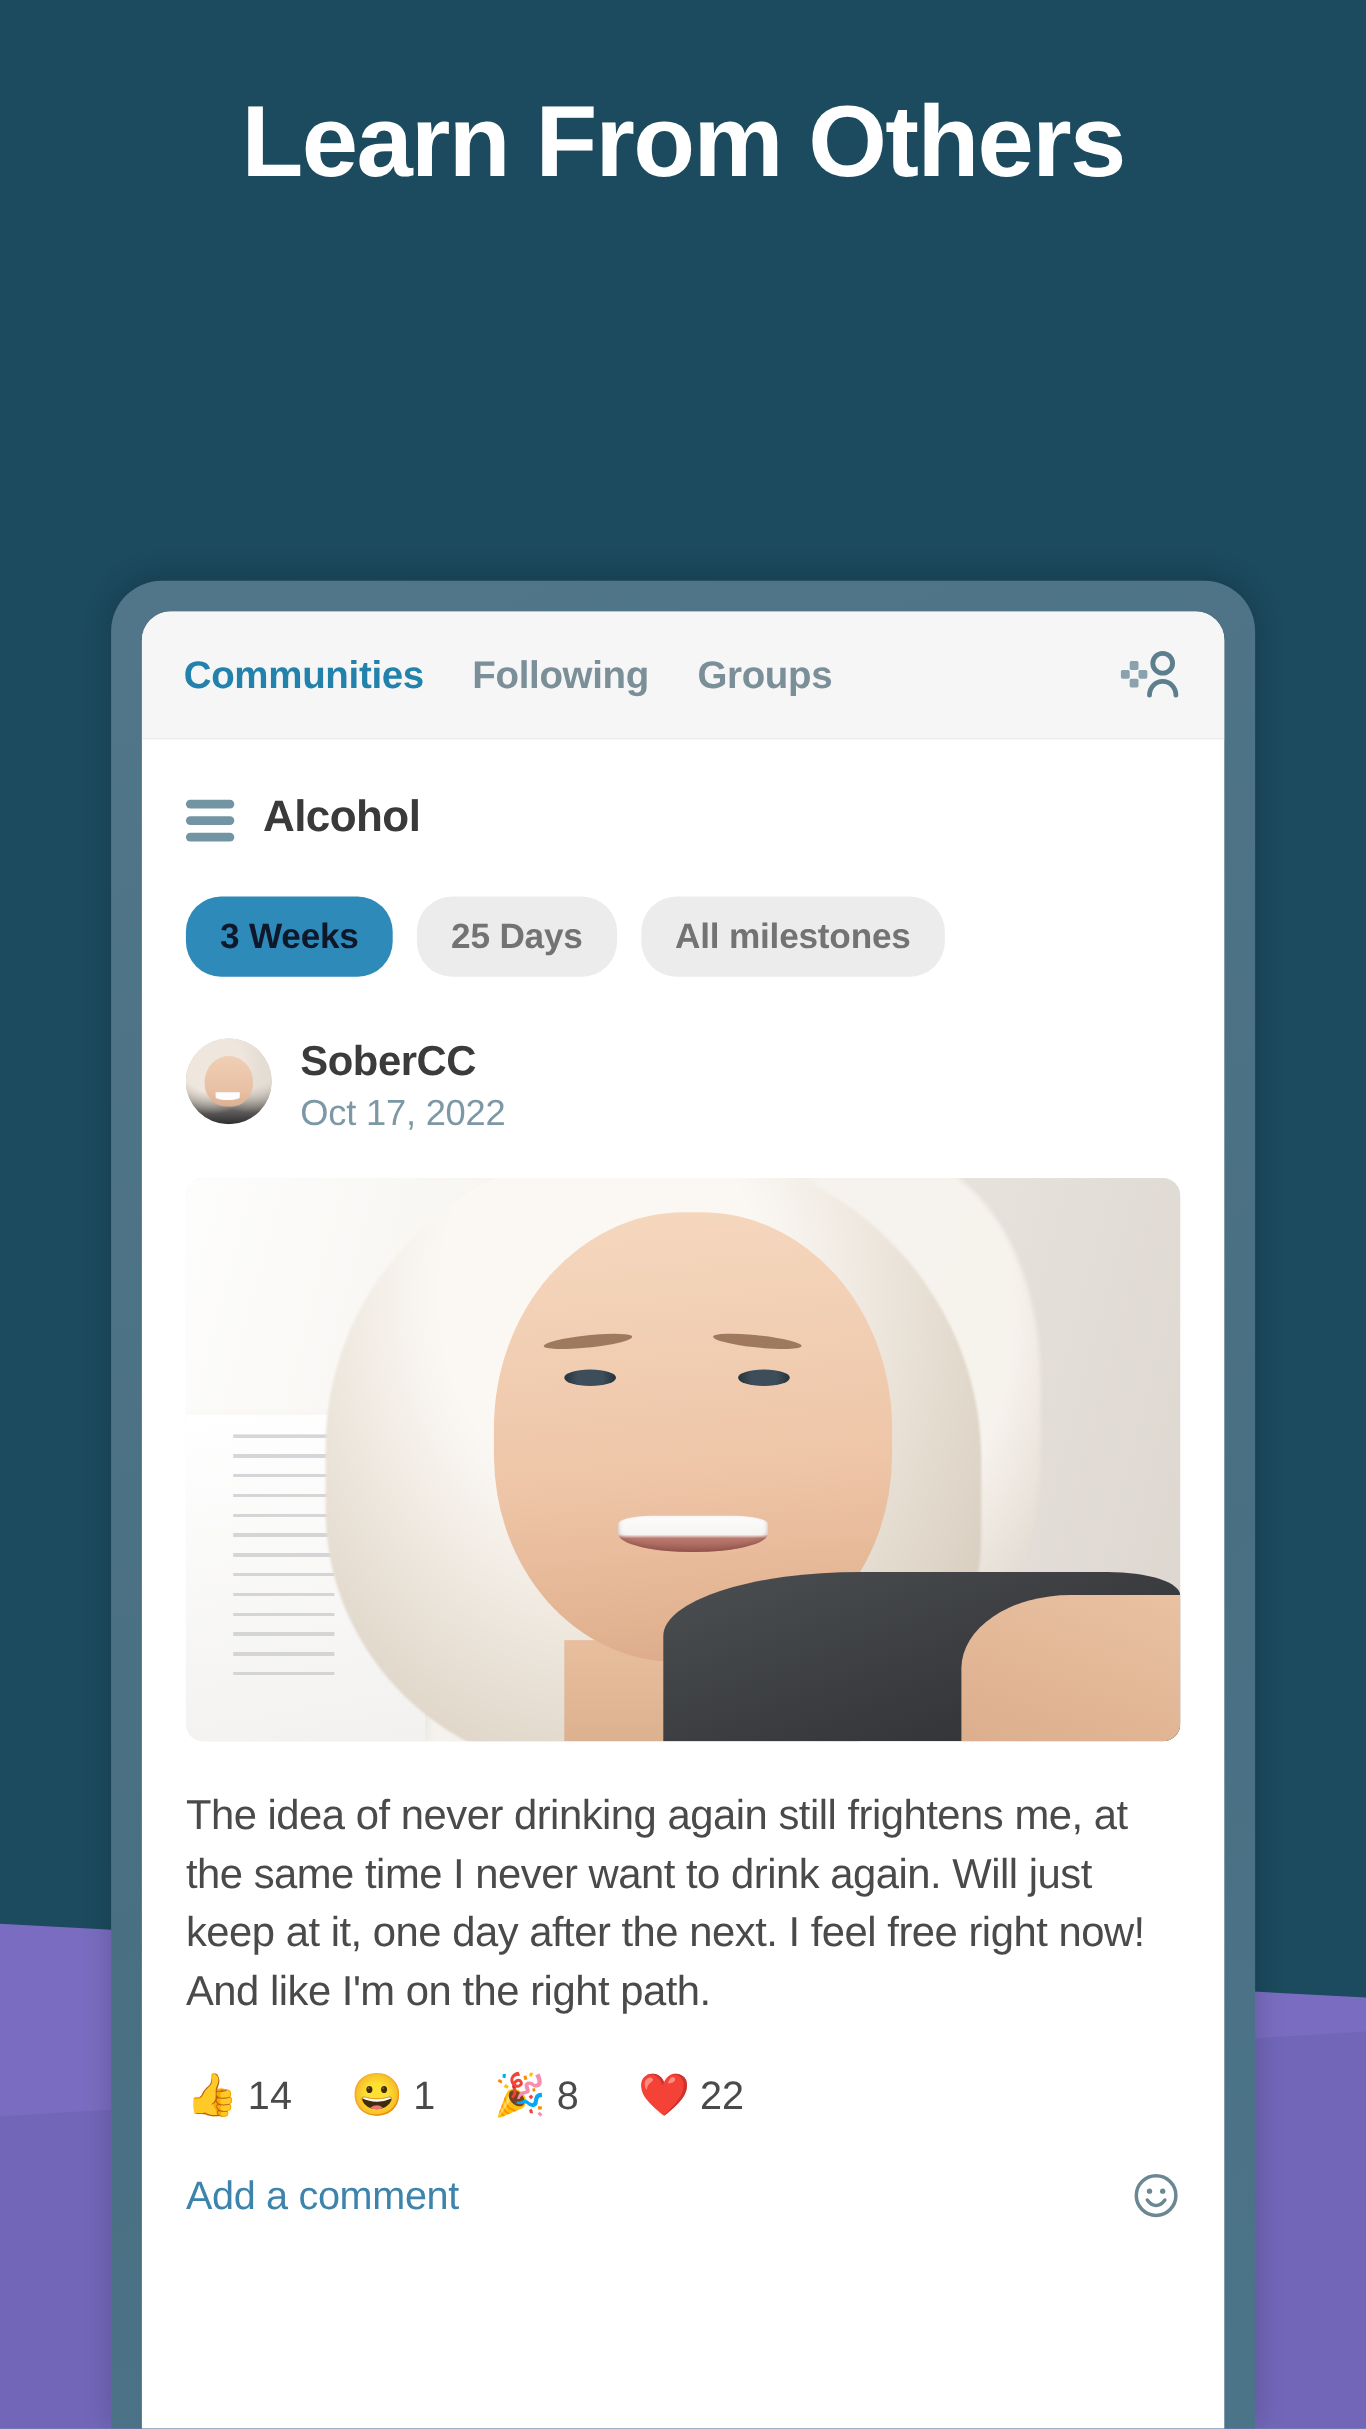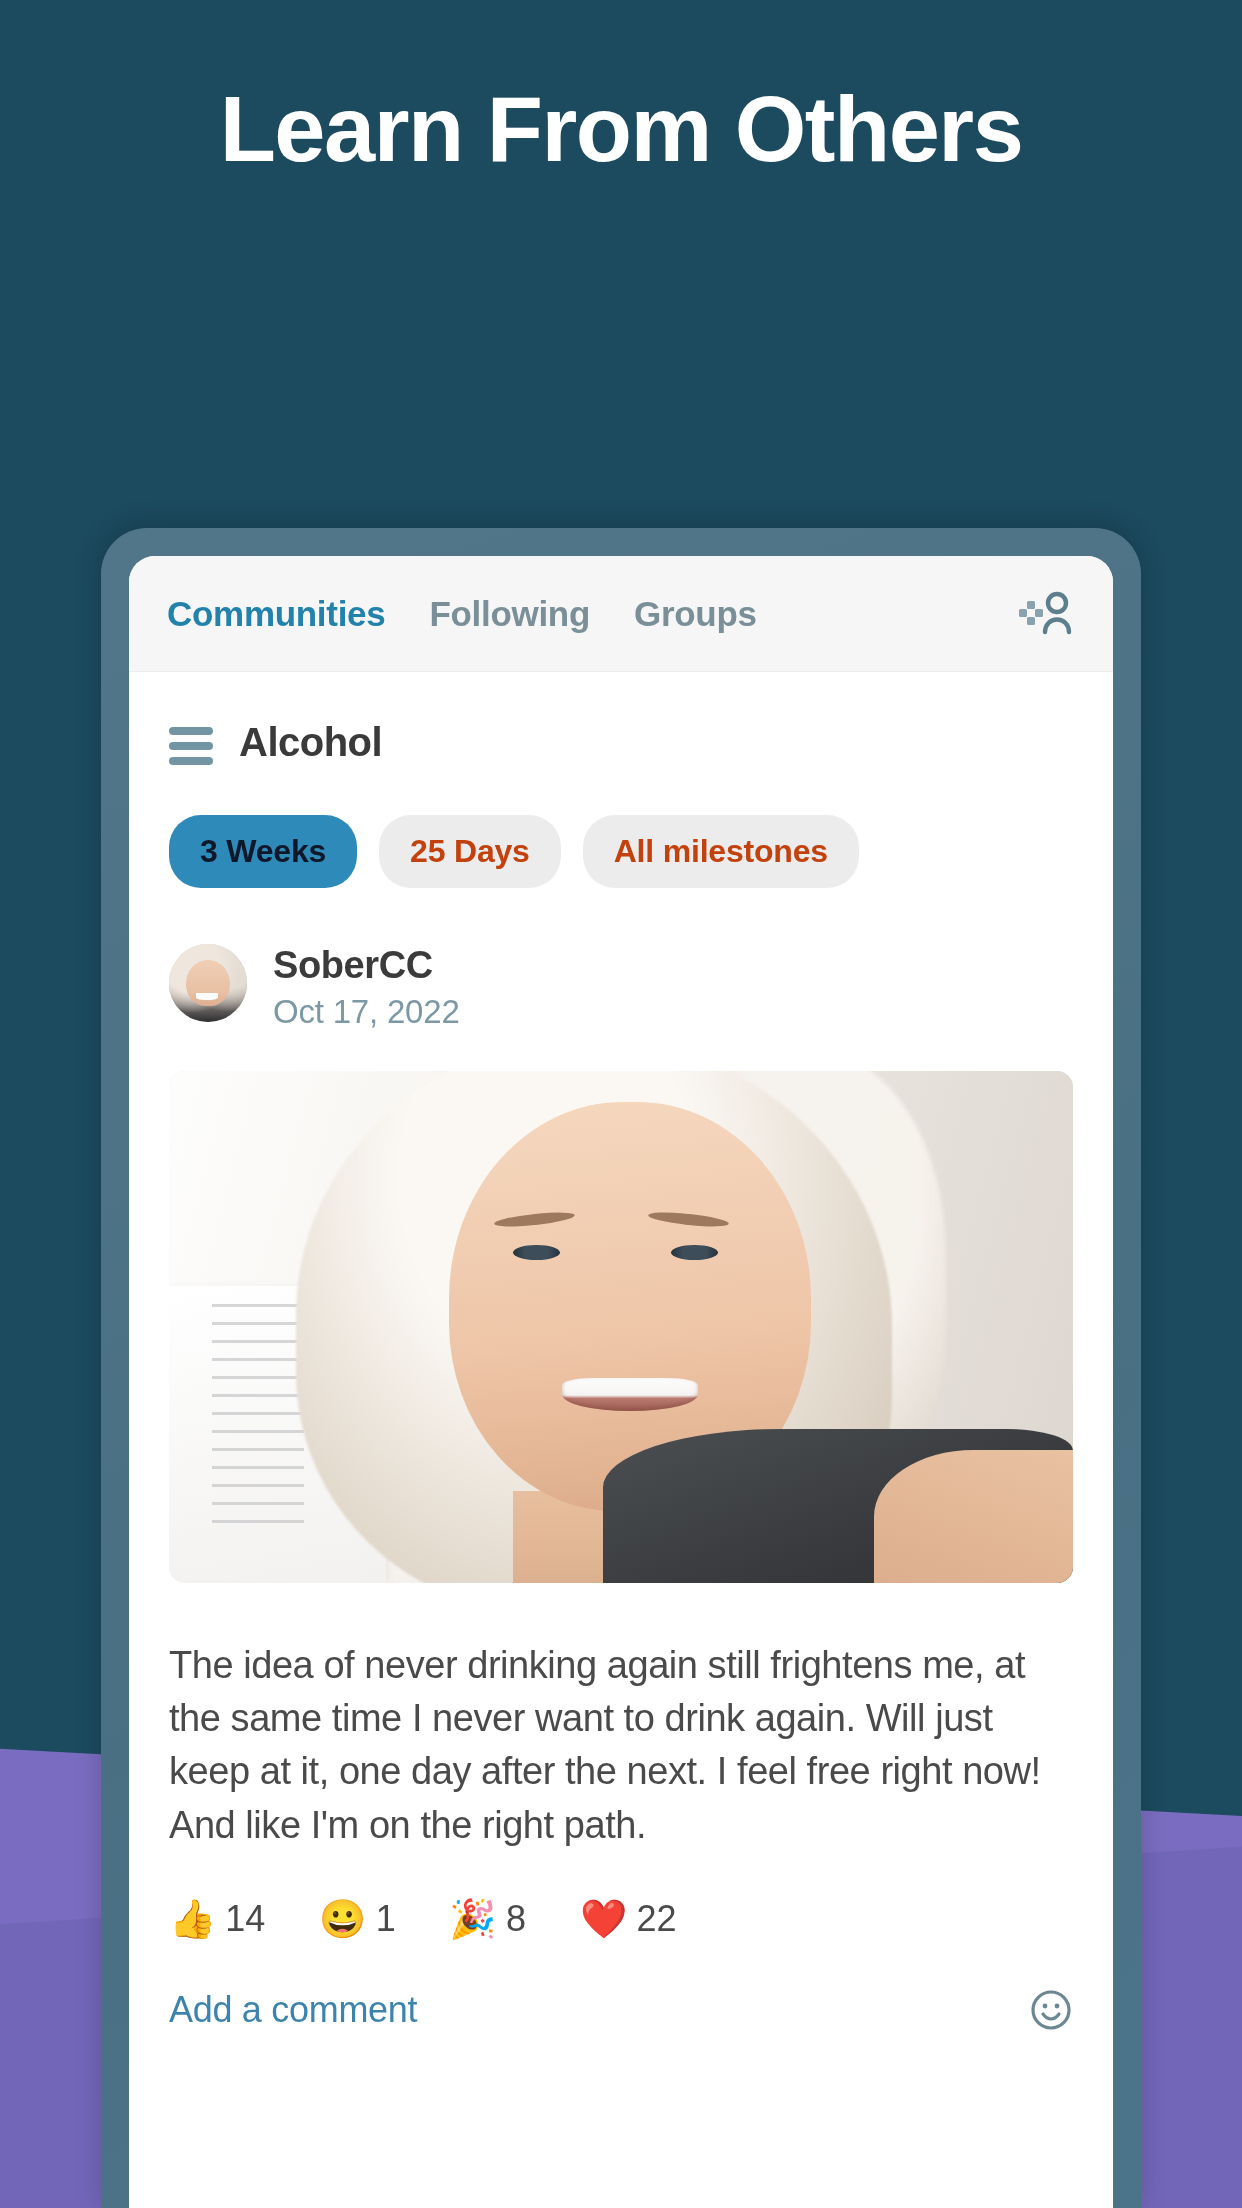--- a/index.html
+++ b/index.html
@@ -140,21 +140,21 @@
     display: flex;
     gap: 22px;
     padding: 50px 40px 0 40px;
   }
   .chip {
     font-size: 32px;
     font-weight: 700;
     border-radius: 32px;
     padding: 18px 31px;
     background: #ececec;
-    color: #c2410c;
+    color: #737373;
     white-space: nowrap;
     letter-spacing: -0.2px;
   }
   .chip.active {
     background: #2e8ab8;
     color: #0f172a;
   }
 
   
   .post { padding: 56px 40px 0 40px; }
@@ -299,21 +299,21 @@
     background: linear-gradient(200deg, #e9c2a2 0%, #dcae8d 100%);
   }
   .ph-neck {
     position: absolute;
     left: 38%; bottom: 0;
     width: 22%; height: 18%;
     background: linear-gradient(180deg, #e8bf9e 0%, #dcb190 100%);
   }
 
   .post-text {
-    margin-top: 56px;
+    margin-top: 42px;
     font-size: 38px;
     line-height: 1.4;
     color: #4a4a4a;
     letter-spacing: -0.45px;
   }
 
   
   .reactions {
     display: flex;
     align-items: center;

